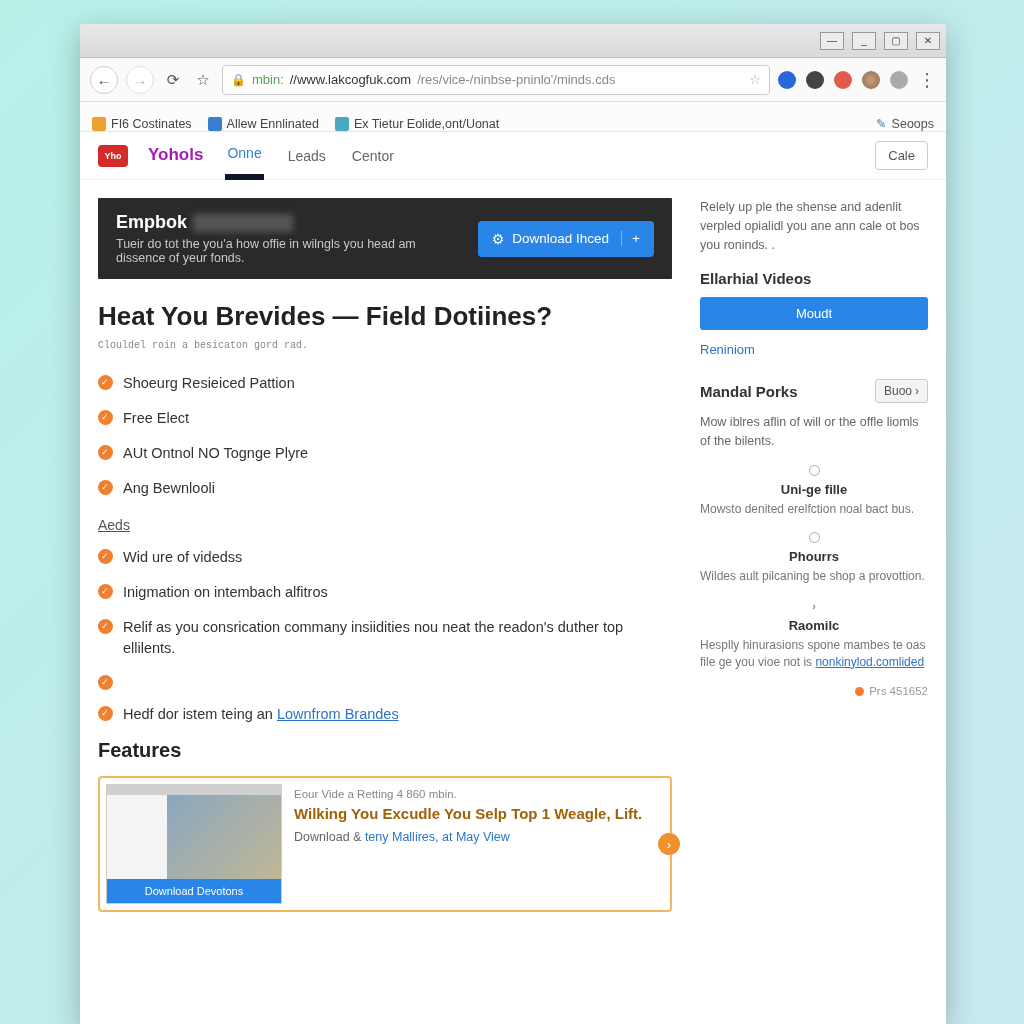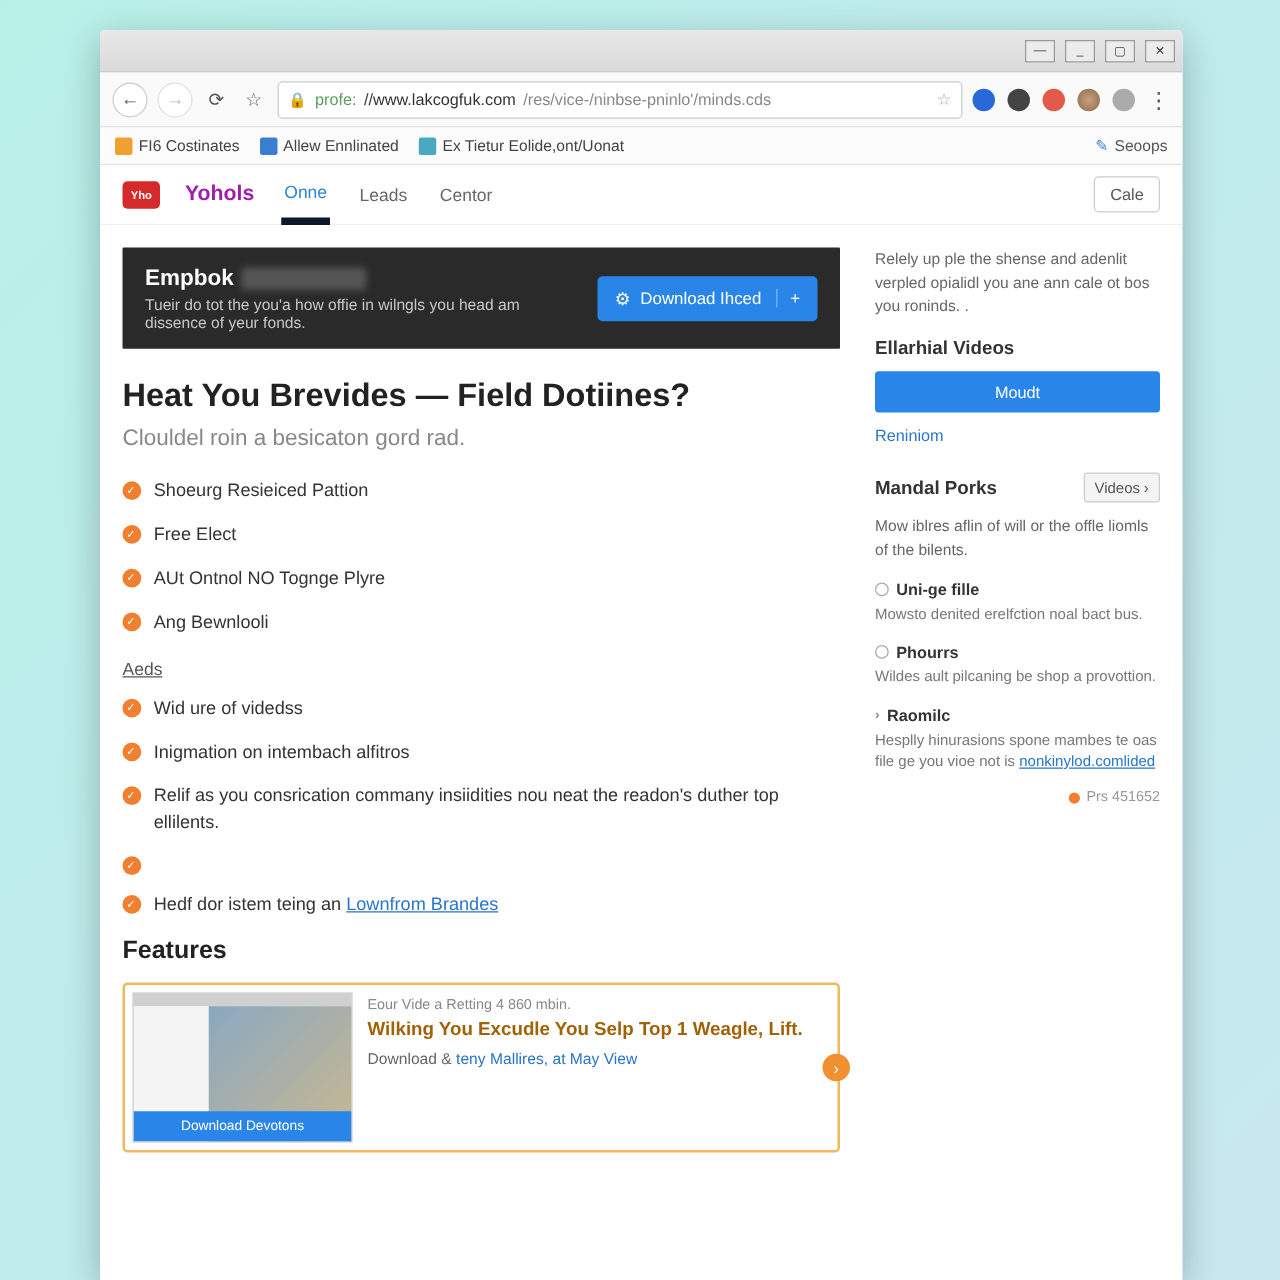--- a/index.html
+++ b/index.html
@@ -24,21 +24,21 @@
 .ext-icons { display:flex; gap:10px; align-items:center; }
 .ext-icon { width:18px; height:18px; border-radius:50%; }
 .ext-icon.blue { background:#2968d8; }
 .ext-icon.dark { background:#444; }
 .ext-icon.red { background:#e15a4c; }
 .ext-icon.avatar { background:radial-gradient(circle,#caa07a,#8a6a50); }
 .ext-icon.grey { background:#aaa; }
 .menu-dots { font-size:18px; color:#555; }
 
 
-.bookmarks { height:30px; border-bottom:1px solid #e4e4e4; display:flex; align-items:center; padding:0 12px; gap:16px; font-size:12.5px; color:#444; background:#fcfcfc; }
+.bookmarks { height:30px; border-bottom:1px solid #e4e4e4; display:flex; align-items:flex-end; padding:0 12px; gap:16px; font-size:12.5px; color:#444; background:#fcfcfc; }
 .bm-item { display:flex; align-items:center; gap:5px; }
 .bm-icon { width:14px; height:14px; }
 .bm-icon.orange { background:#f0a030; border-radius:2px; }
 .bm-icon.blue { background:#3a7ed0; border-radius:2px; }
 .bm-icon.teal { background:#4aa8c0; border-radius:2px; }
 .bm-right { margin-left:auto; display:flex; align-items:center; gap:5px; color:#555; }
 .bm-right .pin { color:#3a7ed0; }
 
 
 .site-header { height:48px; border-bottom:1px solid #eee; display:flex; align-items:center; padding:0 18px; gap:22px; }
@@ -59,21 +59,21 @@
 .banner-left { flex:1; }
 .banner-title { color:#fff; font-size:18px; font-weight:600; margin-bottom:4px; }
 .banner-sub { color:#c8c8c8; font-size:12.5px; }
 .banner-blur { display:inline-block; width:100px; height:18px; background:#555; filter:blur(3px); border-radius:3px; vertical-align:middle; margin-left:6px; }
 .dl-btn { background:#2a85e8; color:#fff; border:none; border-radius:4px; padding:10px 14px; font-size:13.5px; font-weight:500; display:flex; align-items:center; gap:8px; }
 .dl-btn .gear { font-size:14px; }
 .dl-btn .plus { border-left:1px solid rgba(255,255,255,0.4); padding-left:10px; margin-left:4px; }
 
 
 h1.art-title { font-size:26px; font-weight:700; color:#222; margin-bottom:8px; }
-.art-sub { font-size:18px; color:#888; margin-bottom:22px; }
+.art-sub { font-size:10px; color:#888; margin-bottom:22px;font-family:Liberation Mono, monospace; }
 ul.bullets { list-style:none; }
 ul.bullets li { display:flex; align-items:flex-start; gap:10px; font-size:14.5px; color:#333; margin-bottom:14px; line-height:1.45; }
 .bullet-icon { width:15px; height:15px; background:#f08030; border-radius:50%; flex-shrink:0; position:relative; margin-top:2px; }
 .bullet-icon::after { content:"✓"; color:#fff; font-size:9px; position:absolute; left:3px; top:1px; }
 .link { color:#2a75c8; text-decoration:none; }
 .link.u { text-decoration:underline; }
 .aeds { font-size:14px; color:#555; text-decoration:underline; margin:4px 0 14px 0; display:inline-block; }
 h2.features { font-size:20px; font-weight:700; color:#222; margin:10px 0 14px 0; }
 
 
@@ -92,21 +92,21 @@
 
 
 .side-intro { font-size:12.5px; color:#666; line-height:1.5; margin-bottom:16px; }
 .side-h { font-size:15px; font-weight:600; color:#333; margin-bottom:10px; }
 .side-btn { width:100%; background:#2a85e8; color:#fff; border:none; border-radius:3px; padding:9px 0; font-size:13px; font-weight:500; margin-bottom:10px; }
 .side-link { color:#2a75c8; font-size:13px; display:inline-block; margin-bottom:22px; }
 .side-row { display:flex; align-items:center; justify-content:space-between; margin-bottom:10px; }
 .fined-btn { border:1px solid #ccc; background:#f4f4f4; border-radius:3px; padding:4px 8px; font-size:12px; color:#555; display:flex; align-items:center; gap:3px; }
 .side-p { font-size:12.5px; color:#666; line-height:1.5; margin-bottom:14px; }
 .side-item { margin-bottom:14px; }
-.side-item-h { font-size:13px; font-weight:600; color:#333; margin-bottom:4px; display:flex; align-items:center; gap:6px; }
+.side-item-h { font-size:13px; font-weight:600; color:#333; margin-bottom:4px; display:flex; align-items:center; gap:6px;flex-direction:column; }
 .radio { width:11px; height:11px; border:1.5px solid #aaa; border-radius:50%; display:inline-block; }
 .chev { color:#888; font-size:11px; }
 .side-item-p { font-size:12px; color:#777; line-height:1.45; }
 .side-foot { font-size:11.5px; color:#999; display:flex; align-items:center; gap:5px; justify-content:flex-end; margin-top:6px; }
 .side-foot .dot { width:9px; height:9px; background:#f08030; border-radius:50%; }
 </style>
 </head>
 <body>
 
 <div class="browser-window">
@@ -118,21 +118,21 @@
     <div class="win-btn">✕</div>
   </div>
 
   <div class="toolbar">
     <div class="nav-arrow">←</div>
     <div class="nav-arrow disabled">→</div>
     <div class="icon-btn">⟳</div>
     <div class="icon-btn">☆</div>
     <div class="addr">
       <span class="lock">🔒</span>
-      <span class="proto">profe:</span>
+      <span class="proto">mbin:</span>
       <span class="host">//www.lakcogfuk.com</span>
       <span class="path">/res/vice-/ninbse-pninlo'/minds.cds</span>
       <span class="star">☆</span>
     </div>
     <div class="ext-icons">
       <div class="ext-icon blue"></div>
       <div class="ext-icon dark"></div>
       <div class="ext-icon red"></div>
       <div class="ext-icon avatar"></div>
       <div class="ext-icon grey"></div>
@@ -256,21 +256,21 @@
 
     <div class="side">
       <p class="side-intro">Relely up ple the shense and adenlit verpled opialidl you ane ann cale ot bos you roninds. .</p>
       <div class="side-h">Ellarhial Videos</div>
       <button class="side-btn">Moudt</button>
       <a class="side-link">Reniniom</a>
 
       <div class="side-row">
         <div class="side-h" style="margin-bottom:0">Mandal Porks</div>
         <button class="fined-btn">
-          <span>Videos</span>
+          <span>Buoo</span>
             <span>›</span>
         </button>
       </div>
       <p class="side-p">Mow iblres aflin of will or the offle liomls of the bilents.</p>
 
       <div class="side-item">
         <div class="side-item-h">
             <span class="radio"></span>
             <span>Uni-ge fille</span>
           </div>

